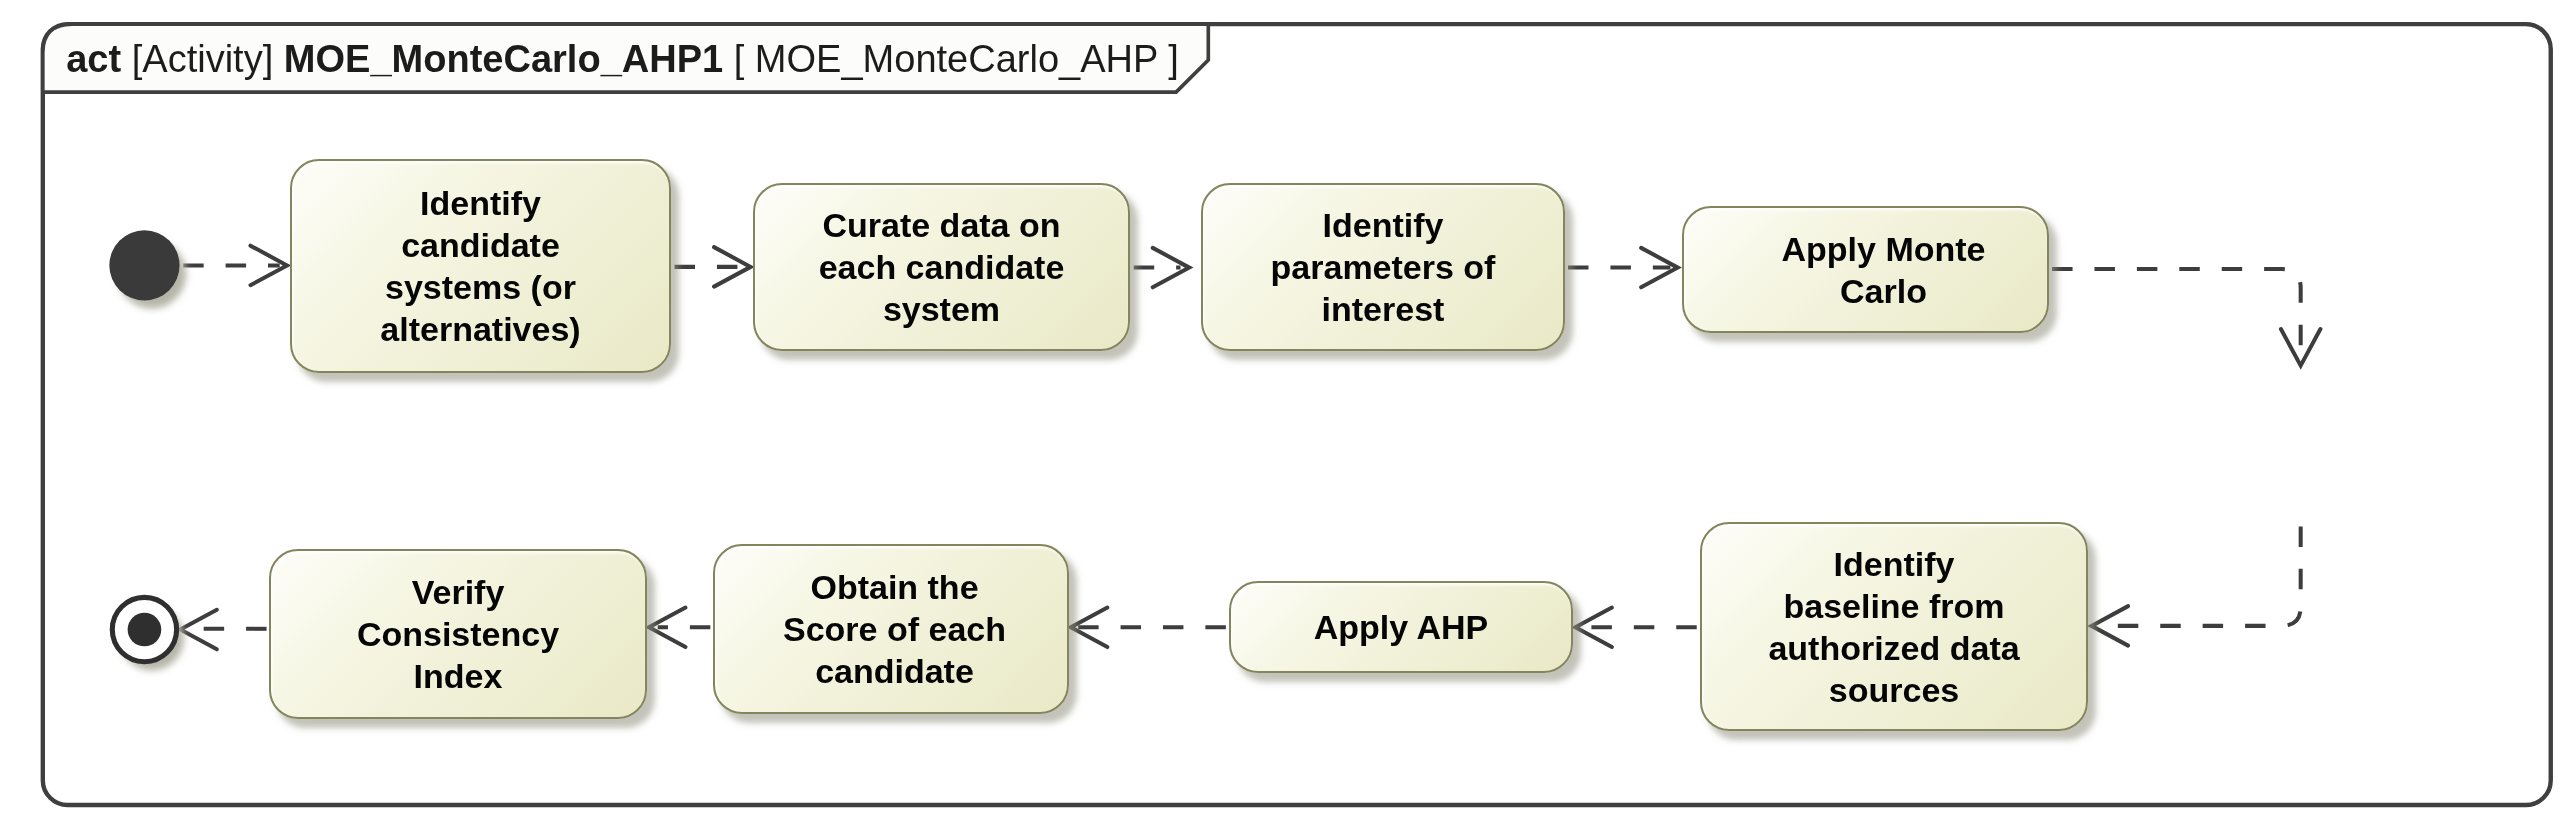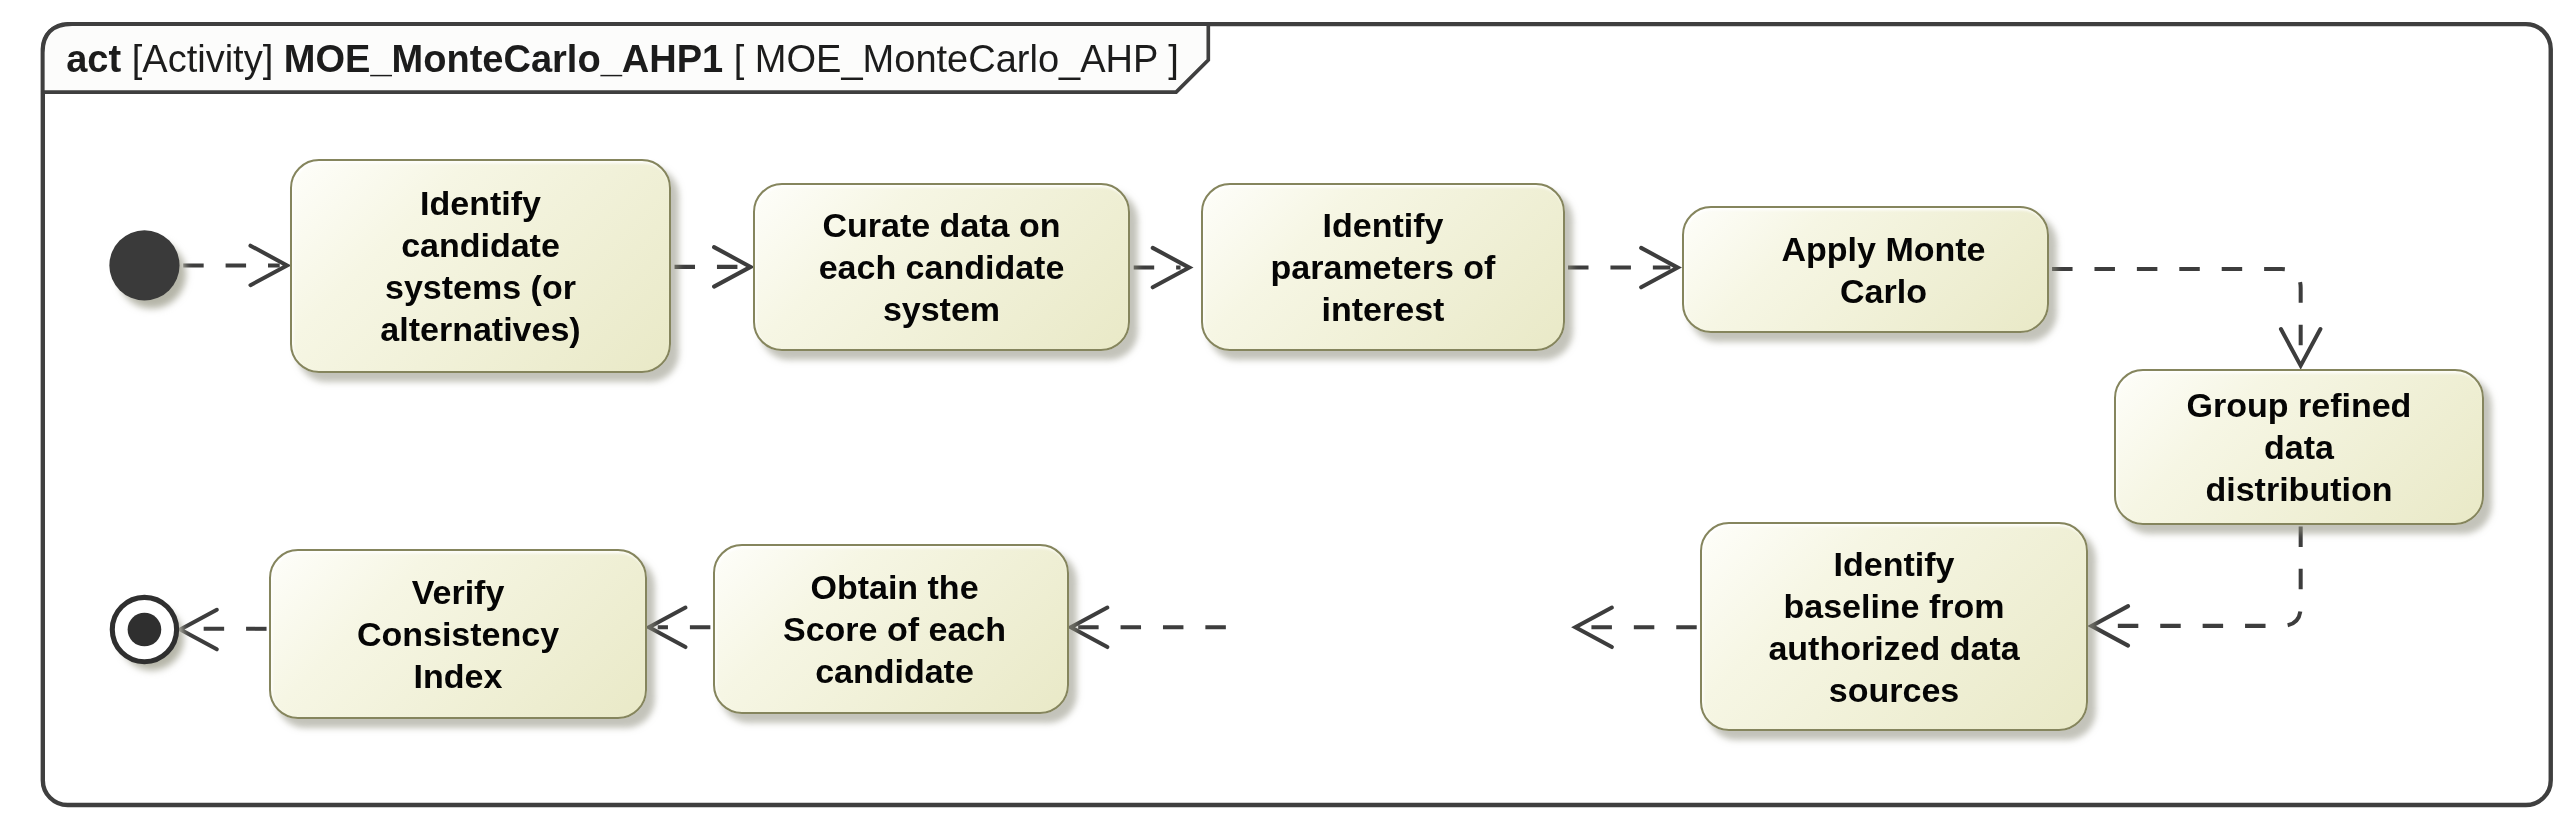--- a/index.html
+++ b/index.html
@@ -103,33 +103,31 @@
     <span class="action-label">Identify
 parameters of
 interest</span>
   </div>
 
   <div class="action" style="left:1682px;top:206px;width:367px;height:127px;padding-left:36px;">
     <span class="action-label">Apply Monte
 Carlo</span>
   </div>
 
-  <div class="action" style="left:2114px;top:369px;width:370px;height:156px;">
-    <span class="action-label">Group refined
-data
-distribution</span>
-  </div>
 
   <div class="action" style="left:1700px;top:522px;width:388px;height:209px;">
     <span class="action-label">Identify
 baseline from
 authorized data
 sources</span>
   </div>
 
+  <div class="action" style="left:1229px;top:581px;width:344px;height:92px;">
+    <span class="action-label">Apply AHP</span>
+  </div>
 
   <div class="action" style="left:713px;top:544px;width:356px;height:170px;padding-left:7px;">
     <span class="action-label">Obtain the
 Score of each
 candidate</span>
   </div>
 
   <div class="action" style="left:269px;top:549px;width:378px;height:170px;">
     <span class="action-label">Verify
 Consistency

